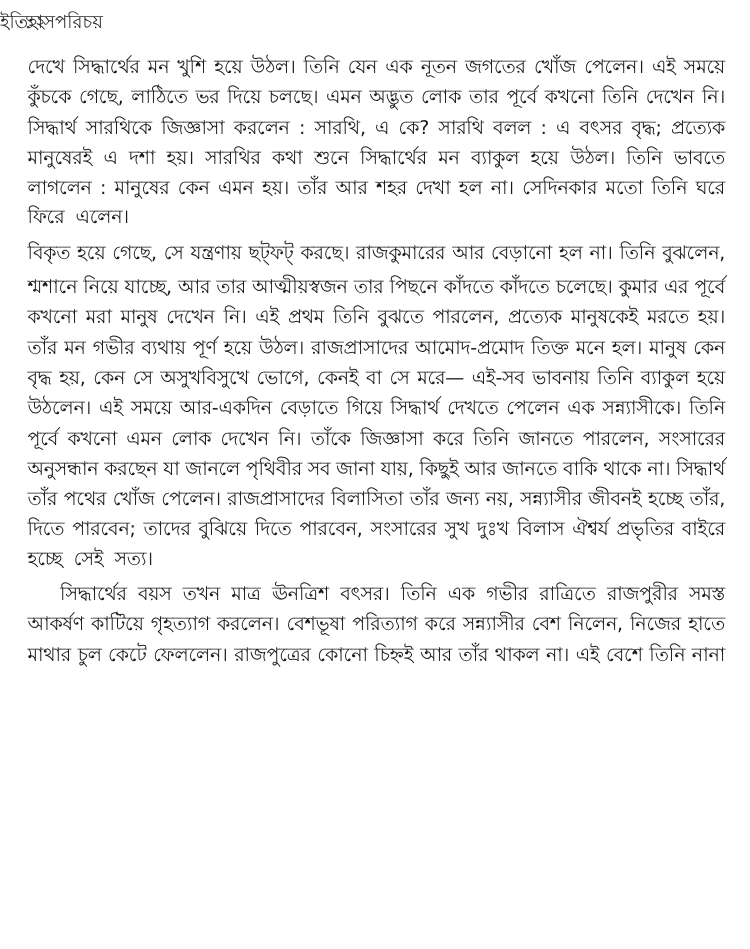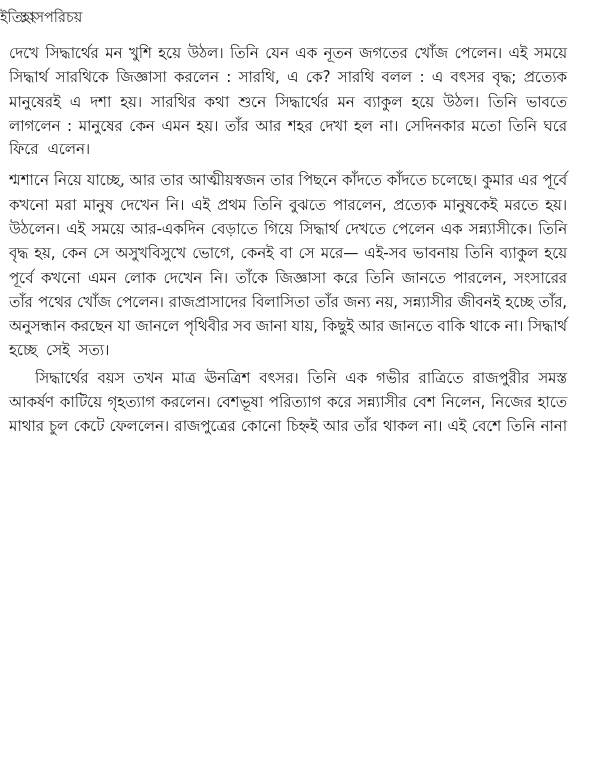--- a/index.html
+++ b/index.html
@@ -12,21 +12,21 @@
     position: absolute; top: 4px; left: 0; width: 600px; height: 22px;
   }
   .page-num {
     position: absolute; left: 19px; top: 2px; font-size: 14px; color: #333;
   }
   .running-title {
     position: absolute; left: 0; width: 600px; text-align: left; top: 2px;
     font-size: 14.5px; color: #2a2a2a;
   }
   .body-text {
-    position: absolute; top: 41px; left: 9px; width: 558px;
+    position: absolute; top: 41px; left: 22px; width: 558px;
     font-size: 15.2px; line-height: 24.3px;
   }
   .line {
     display: block; white-space: nowrap; height: 24.3px;
     text-align: justify; text-align-last: justify; letter-spacing: -0.2px;
   }
   .line.last { text-align-last: left; font-family: Liberation Mono, monospace; }
   .line.indent { padding-left: 26px; }
   .gap { height: 3px; }
 </style>
@@ -35,39 +35,43 @@
 
 <div class="header">
   <span class="page-num">১২</span>
   <span class="running-title">ইতিহাসপরিচয়</span>
 </div>
 
 <div class="body-text">
 
   <div>
     <span class="line">দেখে সিদ্ধার্থের মন খুশি হয়ে উঠল। তিনি যেন এক নূতন জগতের খোঁজ পেলেন। এই সময়ে</span>
+    <span class="line">কুঁচকে গেছে, লাঠিতে ভর দিয়ে চলছে। এমন অদ্ভুত লোক তার পূর্বে কখনো তিনি দেখেন নি।</span>
     <span class="line">সিদ্ধার্থ সারথিকে জিজ্ঞাসা করলেন : সারথি, এ কে? সারথি বলল : এ বৎসর বৃদ্ধ; প্রত্যেক</span>
     <span class="line">মানুষেরই এ দশা হয়। সারথির কথা শুনে সিদ্ধার্থের মন ব্যাকুল হয়ে উঠল। তিনি ভাবতে</span>
     <span class="line">লাগলেন : মানুষের কেন এমন হয়। তাঁর আর শহর দেখা হল না। সেদিনকার মতো তিনি ঘরে</span>
     <span class="line last">ফিরে এলেন।</span>
   </div>
   <div class="gap"></div>
 
   <div>
+    <span class="line">বিকৃত হয়ে গেছে, সে যন্ত্রণায় ছট্‌ফট্‌ করছে। রাজকুমারের আর বেড়ানো হল না। তিনি বুঝলেন,</span>
   </div>
   <div class="gap"></div>
 
   <div>
     <span class="line">শ্মশানে নিয়ে যাচ্ছে, আর তার আত্মীয়স্বজন তার পিছনে কাঁদতে কাঁদতে চলেছে। কুমার এর পূর্বে</span>
     <span class="line">কখনো মরা মানুষ দেখেন নি। এই প্রথম তিনি বুঝতে পারলেন, প্রত্যেক মানুষকেই মরতে হয়।</span>
+    <span class="line">তাঁর মন গভীর ব্যথায় পূর্ণ হয়ে উঠল। রাজপ্রাসাদের আমোদ-প্রমোদ তিক্ত মনে হল। মানুষ কেন</span>
+    <span class="line">বৃদ্ধ হয়, কেন সে অসুখবিসুখে ভোগে, কেনই বা সে মরে— এই-সব ভাবনায় তিনি ব্যাকুল হয়ে</span>
     <span class="line">উঠলেন। এই সময়ে আর-একদিন বেড়াতে গিয়ে সিদ্ধার্থ দেখতে পেলেন এক সন্ন্যাসীকে। তিনি</span>
-    <span class="line">বৃদ্ধ হয়, কেন সে অসুখবিসুখে ভোগে, কেনই বা সে মরে— এই-সব ভাবনায় তিনি ব্যাকুল হয়ে</span>
     <span class="line">পূর্বে কখনো এমন লোক দেখেন নি। তাঁকে জিজ্ঞাসা করে তিনি জানতে পারলেন, সংসারের</span>
+    <span class="line">অনুসন্ধান করছেন যা জানলে পৃথিবীর সব জানা যায়, কিছুই আর জানতে বাকি থাকে না। সিদ্ধার্থ</span>
     <span class="line">তাঁর পথের খোঁজ পেলেন। রাজপ্রাসাদের বিলাসিতা তাঁর জন্য নয়, সন্ন্যাসীর জীবনই হচ্ছে তাঁর,</span>
-    <span class="line">অনুসন্ধান করছেন যা জানলে পৃথিবীর সব জানা যায়, কিছুই আর জানতে বাকি থাকে না। সিদ্ধার্থ</span>
+    <span class="line">দিতে পারবেন; তাদের বুঝিয়ে দিতে পারবেন, সংসারের সুখ দুঃখ বিলাস ঐশ্বর্য প্রভৃতির বাইরে</span>
     <span class="line last">হচ্ছে সেই সত্য।</span>
   </div>
   <div class="gap"></div>
 
   <div>
     <span class="line indent">সিদ্ধার্থের বয়স তখন মাত্র ঊনত্রিশ বৎসর। তিনি এক গভীর রাত্রিতে রাজপুরীর সমস্ত</span>
     <span class="line">আকর্ষণ কাটিয়ে গৃহত্যাগ করলেন। বেশভূষা পরিত্যাগ করে সন্ন্যাসীর বেশ নিলেন, নিজের হাতে</span>
     <span class="line">মাথার চুল কেটে ফেললেন। রাজপুত্রের কোনো চিহ্নই আর তাঁর থাকল না। এই বেশে তিনি নানা</span>
   </div>
 </div>

